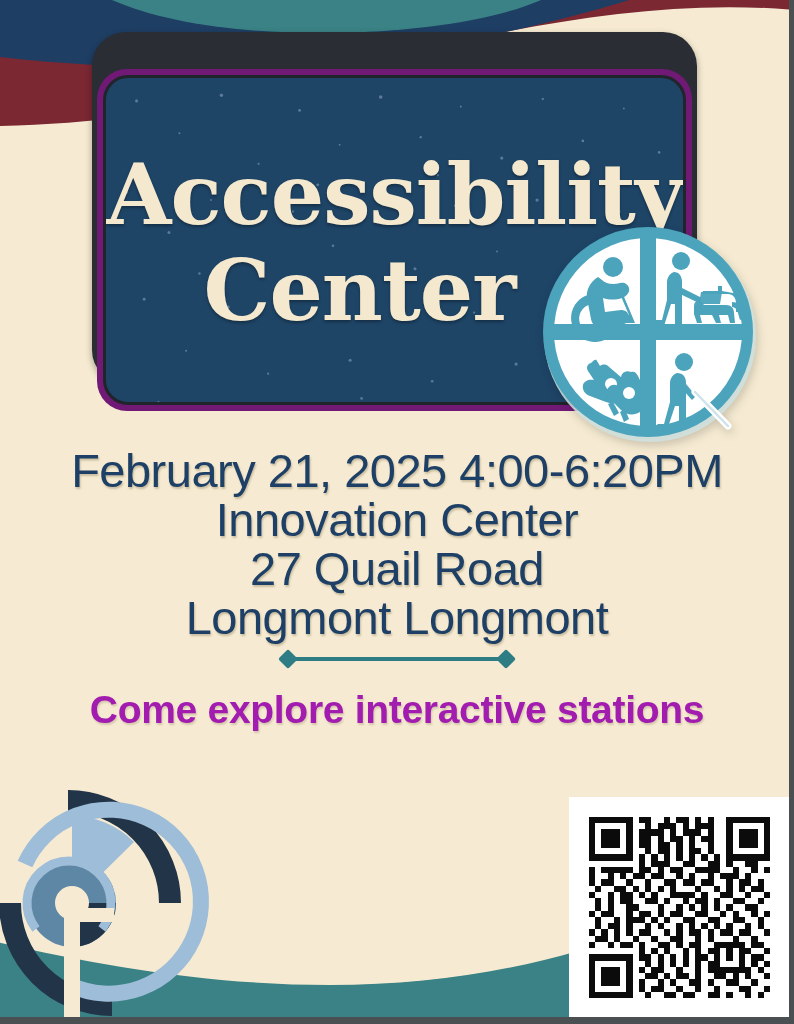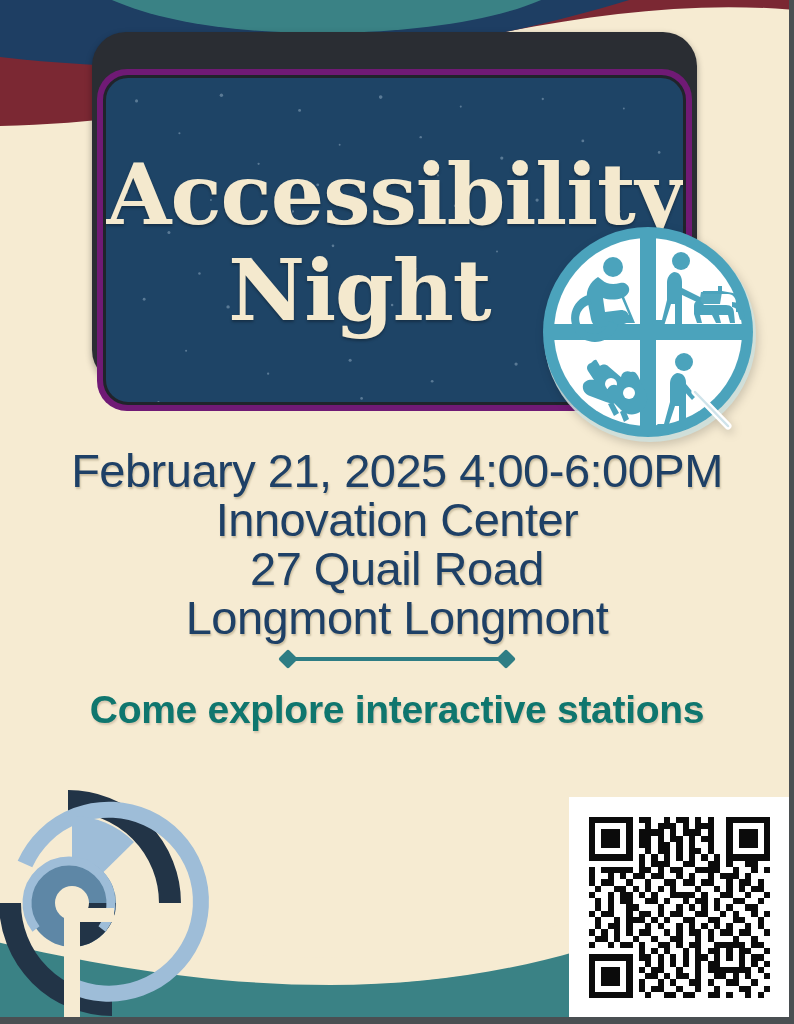--- a/index.html
+++ b/index.html
@@ -106,21 +106,21 @@
   .dia{
     width:14px;height:14px;background:#2E7D84;transform:rotate(45deg);border-radius:2px;
   }
   .dline{width:204px;height:4px;background:#2E7D84;}
 
   
   #blurb{
     position:absolute;
     left:36px; top:684px; width:722px;
     text-align:center;
-    color:#0f766e;
+    color:#a21caf;
     font-family:"Liberation Sans", sans-serif;
     font-weight:700;
     font-size:39px;
     line-height:1.35;
     letter-spacing:-.3px;
     z-index:6;
     text-shadow:1px 2px 2px rgba(120,90,70,.25);
   }
   #blurb .b-line{display:block;}
 
@@ -238,21 +238,21 @@
             <circle cx="268" cy="336" r="1.4"></circle>
               <circle cx="404" cy="342" r="1.1"></circle>
             <circle cx="530" cy="338" r="1.3"></circle>
               <circle cx="98" cy="205" r="1.3"></circle>
             <circle cx="348" cy="102" r="1.2"></circle>
               <circle cx="222" cy="112" r="1.5"></circle>
           </g>
         </svg>
 
         <span class="sign-line" id="sign-line-1">Accessibility</span>
-        <span class="sign-line" id="sign-line-2">Night</span>
+        <span class="sign-line" id="sign-line-2">Center</span>
       </div>
     </div>
   </div>
 
   <svg id="emblem" viewBox="0 0 228 228">
     <circle cx="114" cy="116" r="106" fill="#CFE2DF" opacity="0.85"></circle>
     <circle cx="112" cy="112" r="105" fill="#4BA3BC"></circle>
     <circle cx="112" cy="112" r="94" fill="#FFFFFF"></circle>
 
     <rect x="104" y="14" width="16" height="196" fill="#4BA3BC"></rect>
@@ -312,21 +312,21 @@
                  L118 207 L120 210 L131 210 L139 186 L143 186 L143 210 L150 210
                  L150 163 C150 157 147 153 141 153 Z"></path>
         <path d="M150 164 L160 176 L156 180 L147 170 Z"></path>
       </g>
       <path d="M159 172 L192 206" stroke="#FFFFFF" stroke-width="7" fill="none" stroke-linecap="round"></path>
       <path d="M159 172 L192 206" stroke="#CFE3EA" stroke-width="2.5" fill="none" stroke-linecap="round"></path>
     </g>
   </svg>
 
   <div id="details">
-    <span class="d-line">February 21, 2025 4:00-6:00PM</span>
+    <span class="d-line">February 21, 2025 4:00-6:20PM</span>
     <span class="d-line">Innovation Center</span>
     <span class="d-line">27 Quail Road</span>
     <span class="d-line">Longmont Longmont</span>
   </div>
 
   <div id="divider">
     <span class="dia"></span>
     <span class="dline"></span>
     <span class="dia"></span>
   </div>

